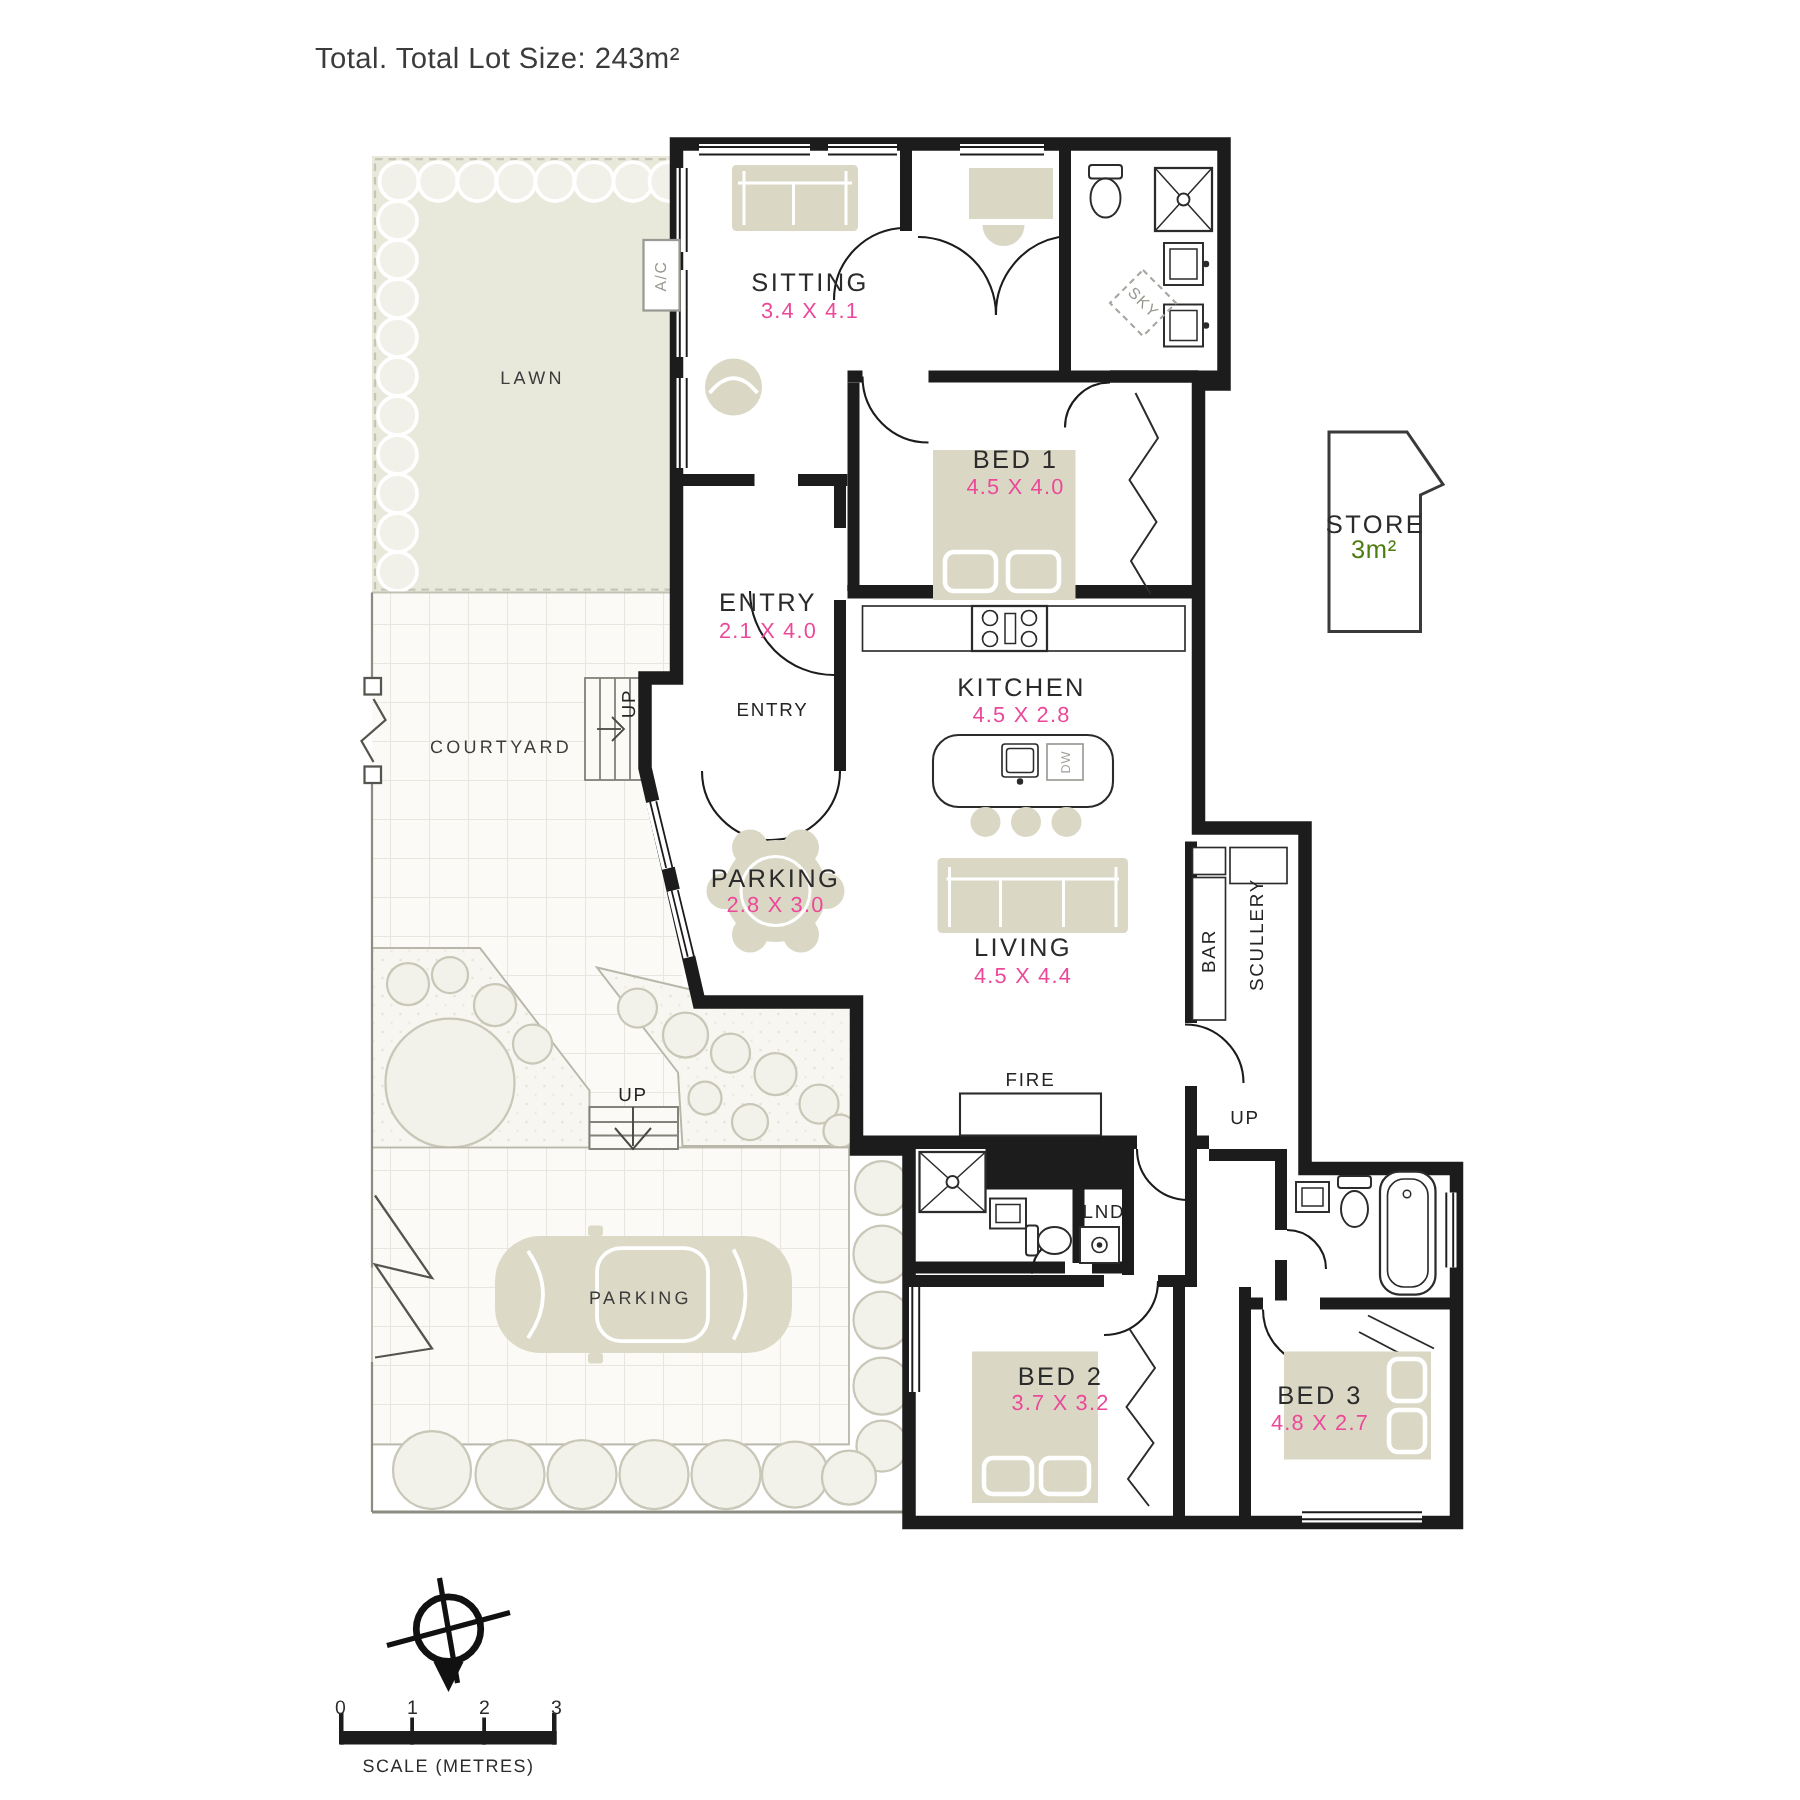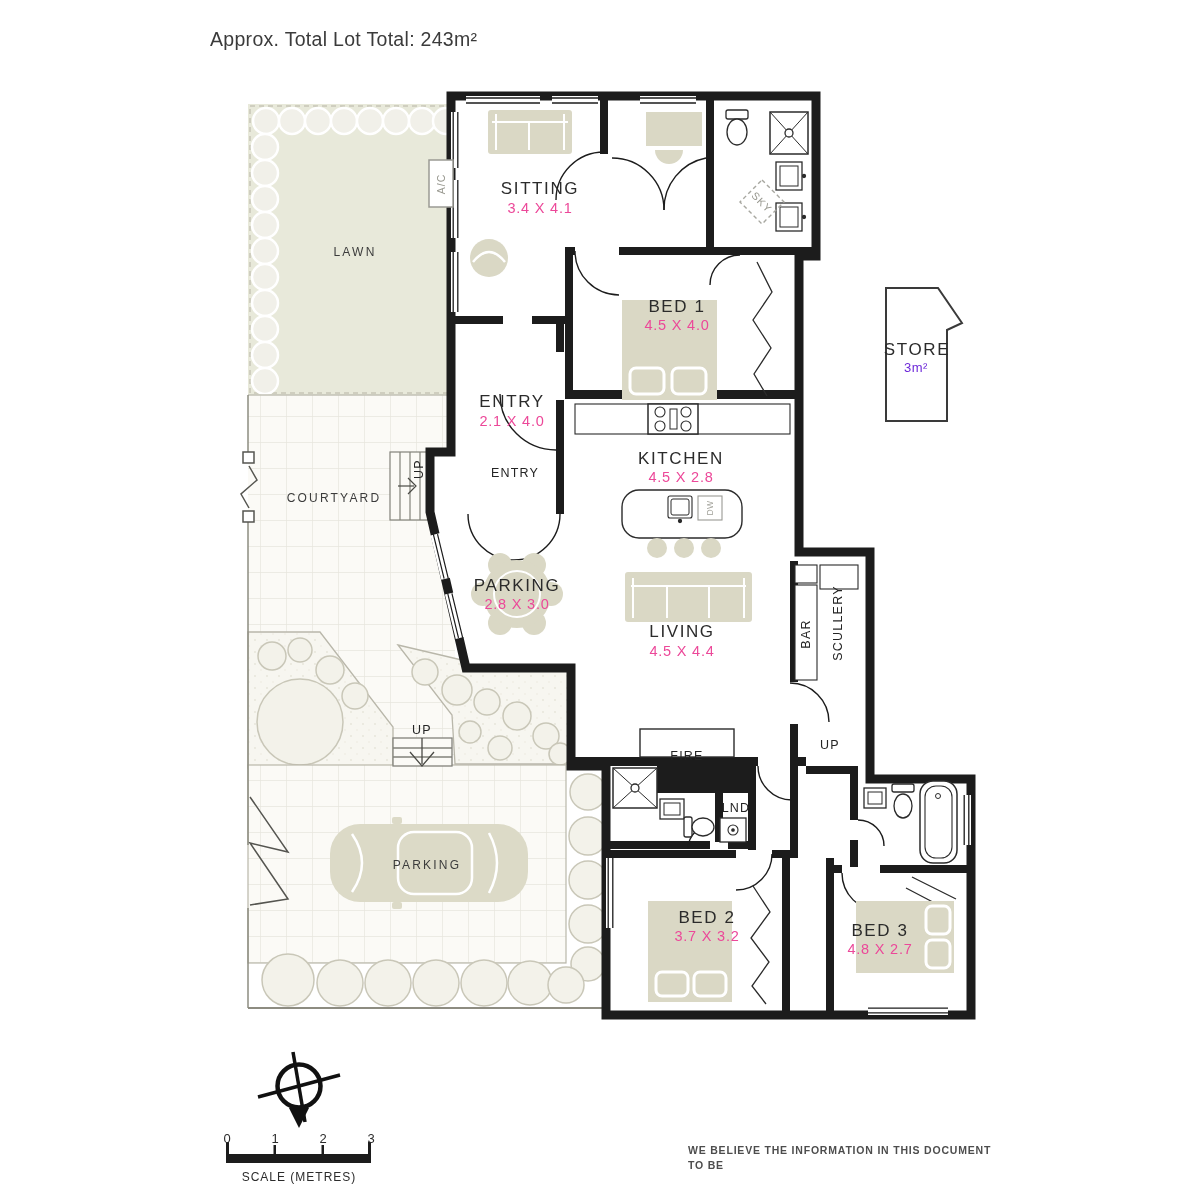--- a/index.html
+++ b/index.html
@@ -3,21 +3,21 @@
 <meta charset="utf-8">
 <style>
   html,body{margin:0;padding:0;background:#ffffff;}
   #canvas{position:relative;width:1200px;height:1200px;background:#ffffff;overflow:hidden;
           font-family:"Liberation Sans", sans-serif;}
   svg{position:absolute;left:0;top:0;}
   .lbl{position:absolute;transform:translate(-50%,-50%);white-space:nowrap;color:#2c2c2c;}
   .area{font-size:12px;letter-spacing:2.2px;color:#3c3c3c;}
   .room{font-size:17px;letter-spacing:1.6px;color:#2b2b2b;}
   .dims{font-size:14.5px;letter-spacing:.8px;color:#ec4899;}
-  .dims-sm{font-size:13px;letter-spacing:.5px;color:#6d28d9;}
+  .dims-sm{font-size:17px;letter-spacing:.5px;color:#4d7c0f;}
   .small{font-size:12.5px;letter-spacing:1.2px;color:#242424;}
   .tiny{font-size:10.5px;letter-spacing:1px;color:#97978e;}
   .micro{font-size:8.5px;letter-spacing:.5px;color:#a0a098;}
   .v{transform:translate(-50%,-50%) rotate(-90deg);}
   .d45{transform:translate(-50%,-50%) rotate(45deg);}
   .title{position:absolute;left:210px;top:28px;font-size:19.5px;color:#3b3b3b;letter-spacing:.3px;}
   .disc{position:absolute;left:688px;top:1143px;width:312px;font-size:10.5px;font-weight:bold;
         letter-spacing:.8px;line-height:14.5px;color:#4d4d4d;}
 </style>
 </head>
@@ -365,21 +365,21 @@
 
   <g fill="#1c1c1c">
     <rect x="227" y="1154" width="144" height="9"></rect>
     <rect x="226" y="1142" width="3" height="21"></rect>
     <rect x="273.5" y="1145" width="2.5" height="18"></rect>
     <rect x="321.5" y="1145" width="2.5" height="18"></rect>
     <rect x="368" y="1142" width="3" height="21"></rect>
   </g>
 </svg>
 
-  <div class="title">Approx. Total Lot Total: 243m²</div>
+  <div class="title">Total. Total Lot Size: 243m²</div>
 
   <div class="lbl area" style="left:355px;top:252px">LAWN</div>
   <div class="lbl area" style="left:334px;top:498px">COURTYARD</div>
   <div class="lbl area" style="left:427px;top:865px">PARKING</div>
 
   <div class="lbl room" style="left:540px;top:189px">SITTING</div>
   <div class="lbl dims" style="left:540px;top:208px">3.4 X 4.1</div>
 
   <div class="lbl room" style="left:512px;top:402px">ENTRY</div>
   <div class="lbl dims" style="left:512px;top:421px">2.1 X 4.0</div>
@@ -401,35 +401,34 @@
   <div class="lbl dims" style="left:707px;top:936px">3.7 X 3.2</div>
 
   <div class="lbl room" style="left:880px;top:931px">BED 3</div>
   <div class="lbl dims" style="left:880px;top:949px">4.8 X 2.7</div>
 
   <div class="lbl room" style="left:917px;top:350px">STORE</div>
   <div class="lbl dims-sm" style="left:916px;top:367px">3m²</div>
 
   <div class="lbl small v" style="left:806px;top:634px">BAR</div>
   <div class="lbl small v" style="left:838px;top:623px">SCULLERY</div>
-  <div class="lbl small" style="left:687px;top:756px">FIRE</div>
+  <div class="lbl small" style="left:687px;top:720px">FIRE</div>
   <div class="lbl small" style="left:736px;top:808px">LND</div>
 
   <div class="lbl small v" style="left:419px;top:469px">UP</div>
   <div class="lbl small" style="left:422px;top:730px">UP</div>
   <div class="lbl small" style="left:830px;top:745px">UP</div>
 
   <div class="lbl tiny v" style="left:441px;top:184px">A/C</div>
   <div class="lbl tiny d45" style="left:762px;top:202px">SKY</div>
   <div class="lbl micro v" style="left:710px;top:508px">DW</div>
 
   <div class="lbl" style="left:227px;top:1138px;font-size:13px">0</div>
   <div class="lbl" style="left:275px;top:1138px;font-size:13px">1</div>
   <div class="lbl" style="left:323px;top:1138px;font-size:13px">2</div>
   <div class="lbl" style="left:371px;top:1138px;font-size:13px">3</div>
   <div class="lbl" style="left:299px;top:1177px;font-size:12px;letter-spacing:1px">SCALE (METRES)</div>
 
   <div class="disc">
-    <div>WE BELIEVE THE INFORMATION IN THIS DOCUMENT TO BE</div>
 
   </div>
 
 </div>
 
 </body></html>

